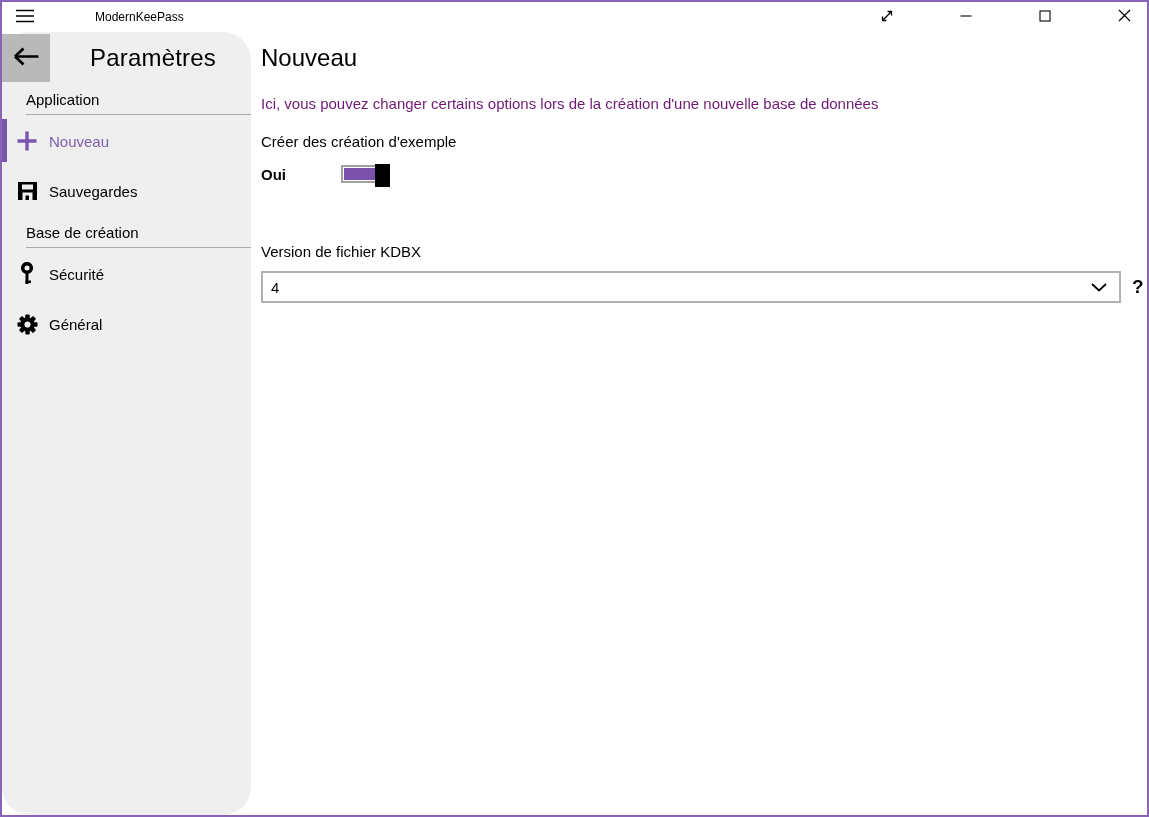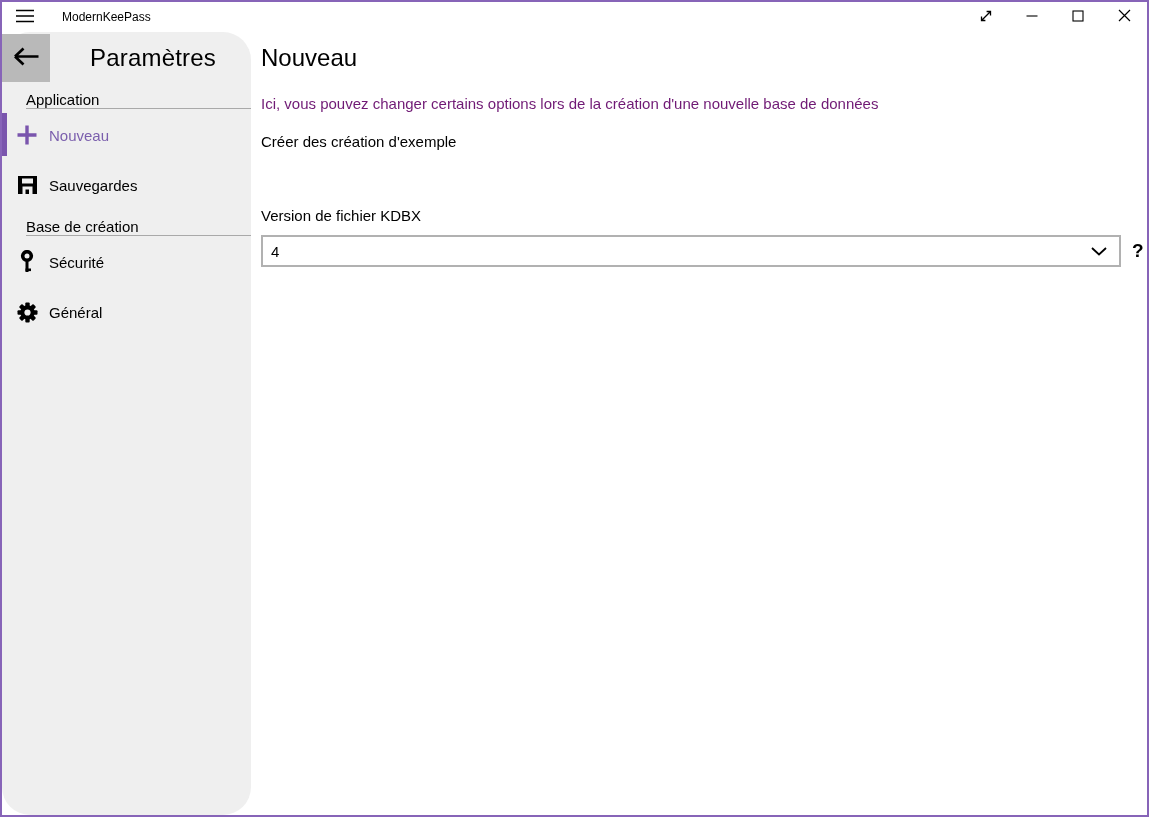--- a/index.html
+++ b/index.html
@@ -5,36 +5,36 @@
   * { margin:0; padding:0; box-sizing:border-box; }
   html,body { width:1149px; height:817px; }
   body { font-family:"Liberation Sans","DejaVu Sans",sans-serif; color:#000; background:#fff; }
   .window {
     width:1149px; height:817px;
     border:2px solid #8764b8;
     display:flex; flex-direction:column;
     background:#fff;
   }
   
-  .titlebar { height:30px; flex:0 0 30px; display:flex; align-items:center; background:#fff; }
+  .titlebar { height:30px; flex:0 0 30px; display:flex; align-items:center; background:#fff;gap:33px; }
   .tb-btn { width:46px; height:30px; display:flex; align-items:center; justify-content:center;
             background:transparent; border:none; cursor:default; }
   .tb-title { font-size:12px; margin-left:14px; white-space:nowrap; }
   .tb-spacer { flex:1; }
   
   .app { flex:1; display:flex; min-height:0; }
   .sidebar { width:249px; flex:0 0 249px; background:#efefef; position:relative;border-radius:28px; }
   .main { flex:1; background:#fff; padding-left:10px; position:relative; }
 
   
   .sidebar-header { display:flex; align-items:center; margin-top:2px; height:48px; }
   .back-btn { width:48px; height:48px; background:#b9b9b9; border:none; display:flex;
               align-items:center; justify-content:center; cursor:default; }
   .sidebar-title { font-size:24px; font-weight:400; margin-left:40px; letter-spacing:0.2px; }
-  .section-label { margin:9px 0 0 24px; font-size:15px; 
+  .section-label { margin:9px 0 0 24px; font-size:15px; padding-bottom:6px;
                    border-bottom:1px solid #a9a9a9; }
   .nav-item { height:48px; margin-top:2px; display:flex; align-items:center; position:relative;
               padding-left:14px; cursor:default; }
   .nav-item .icon-box { width:22px; height:24px; display:flex; align-items:center; justify-content:center; }
   .nav-item .nav-label { font-size:15px; margin-left:11px; }
   .nav-item.selected .nav-label { color:#7b5fad; }
   .accent-bar { position:absolute; left:0; top:2px; width:5px; height:43px; background:#7a55ad; }
 
   
   .page-title { font-size:24px; font-weight:400; margin-top:12px; }
@@ -164,20 +164,27 @@
         </span>
         <span class="nav-label">Général</span>
       </div>
     </div>
 
     <div class="main">
       <h1 class="page-title">Nouveau</h1>
       <p class="page-desc">Ici, vous pouvez changer certains options lors de la création d'une nouvelle base de données</p>
 
       <div class="field-label">Créer des création d'exemple</div>
+      <div class="toggle-row">
+        <span class="toggle-state">Oui</span>
+        <div class="toggle">
+          <div class="toggle-fill"></div>
+          <div class="toggle-knob"></div>
+        </div>
+      </div>
 
       <div class="field-label kdbx-label">Version de fichier KDBX</div>
       <div class="combo-row">
         <div class="combobox">
           <span class="combo-value">4</span>
           <span>
             <svg width="16" height="9" viewBox="0 0 16 9">
                 <path d="M1 1 L8 7.5 L15 1" stroke="#000" stroke-width="1.8" fill="none"></path>
               </svg>
           </span>

